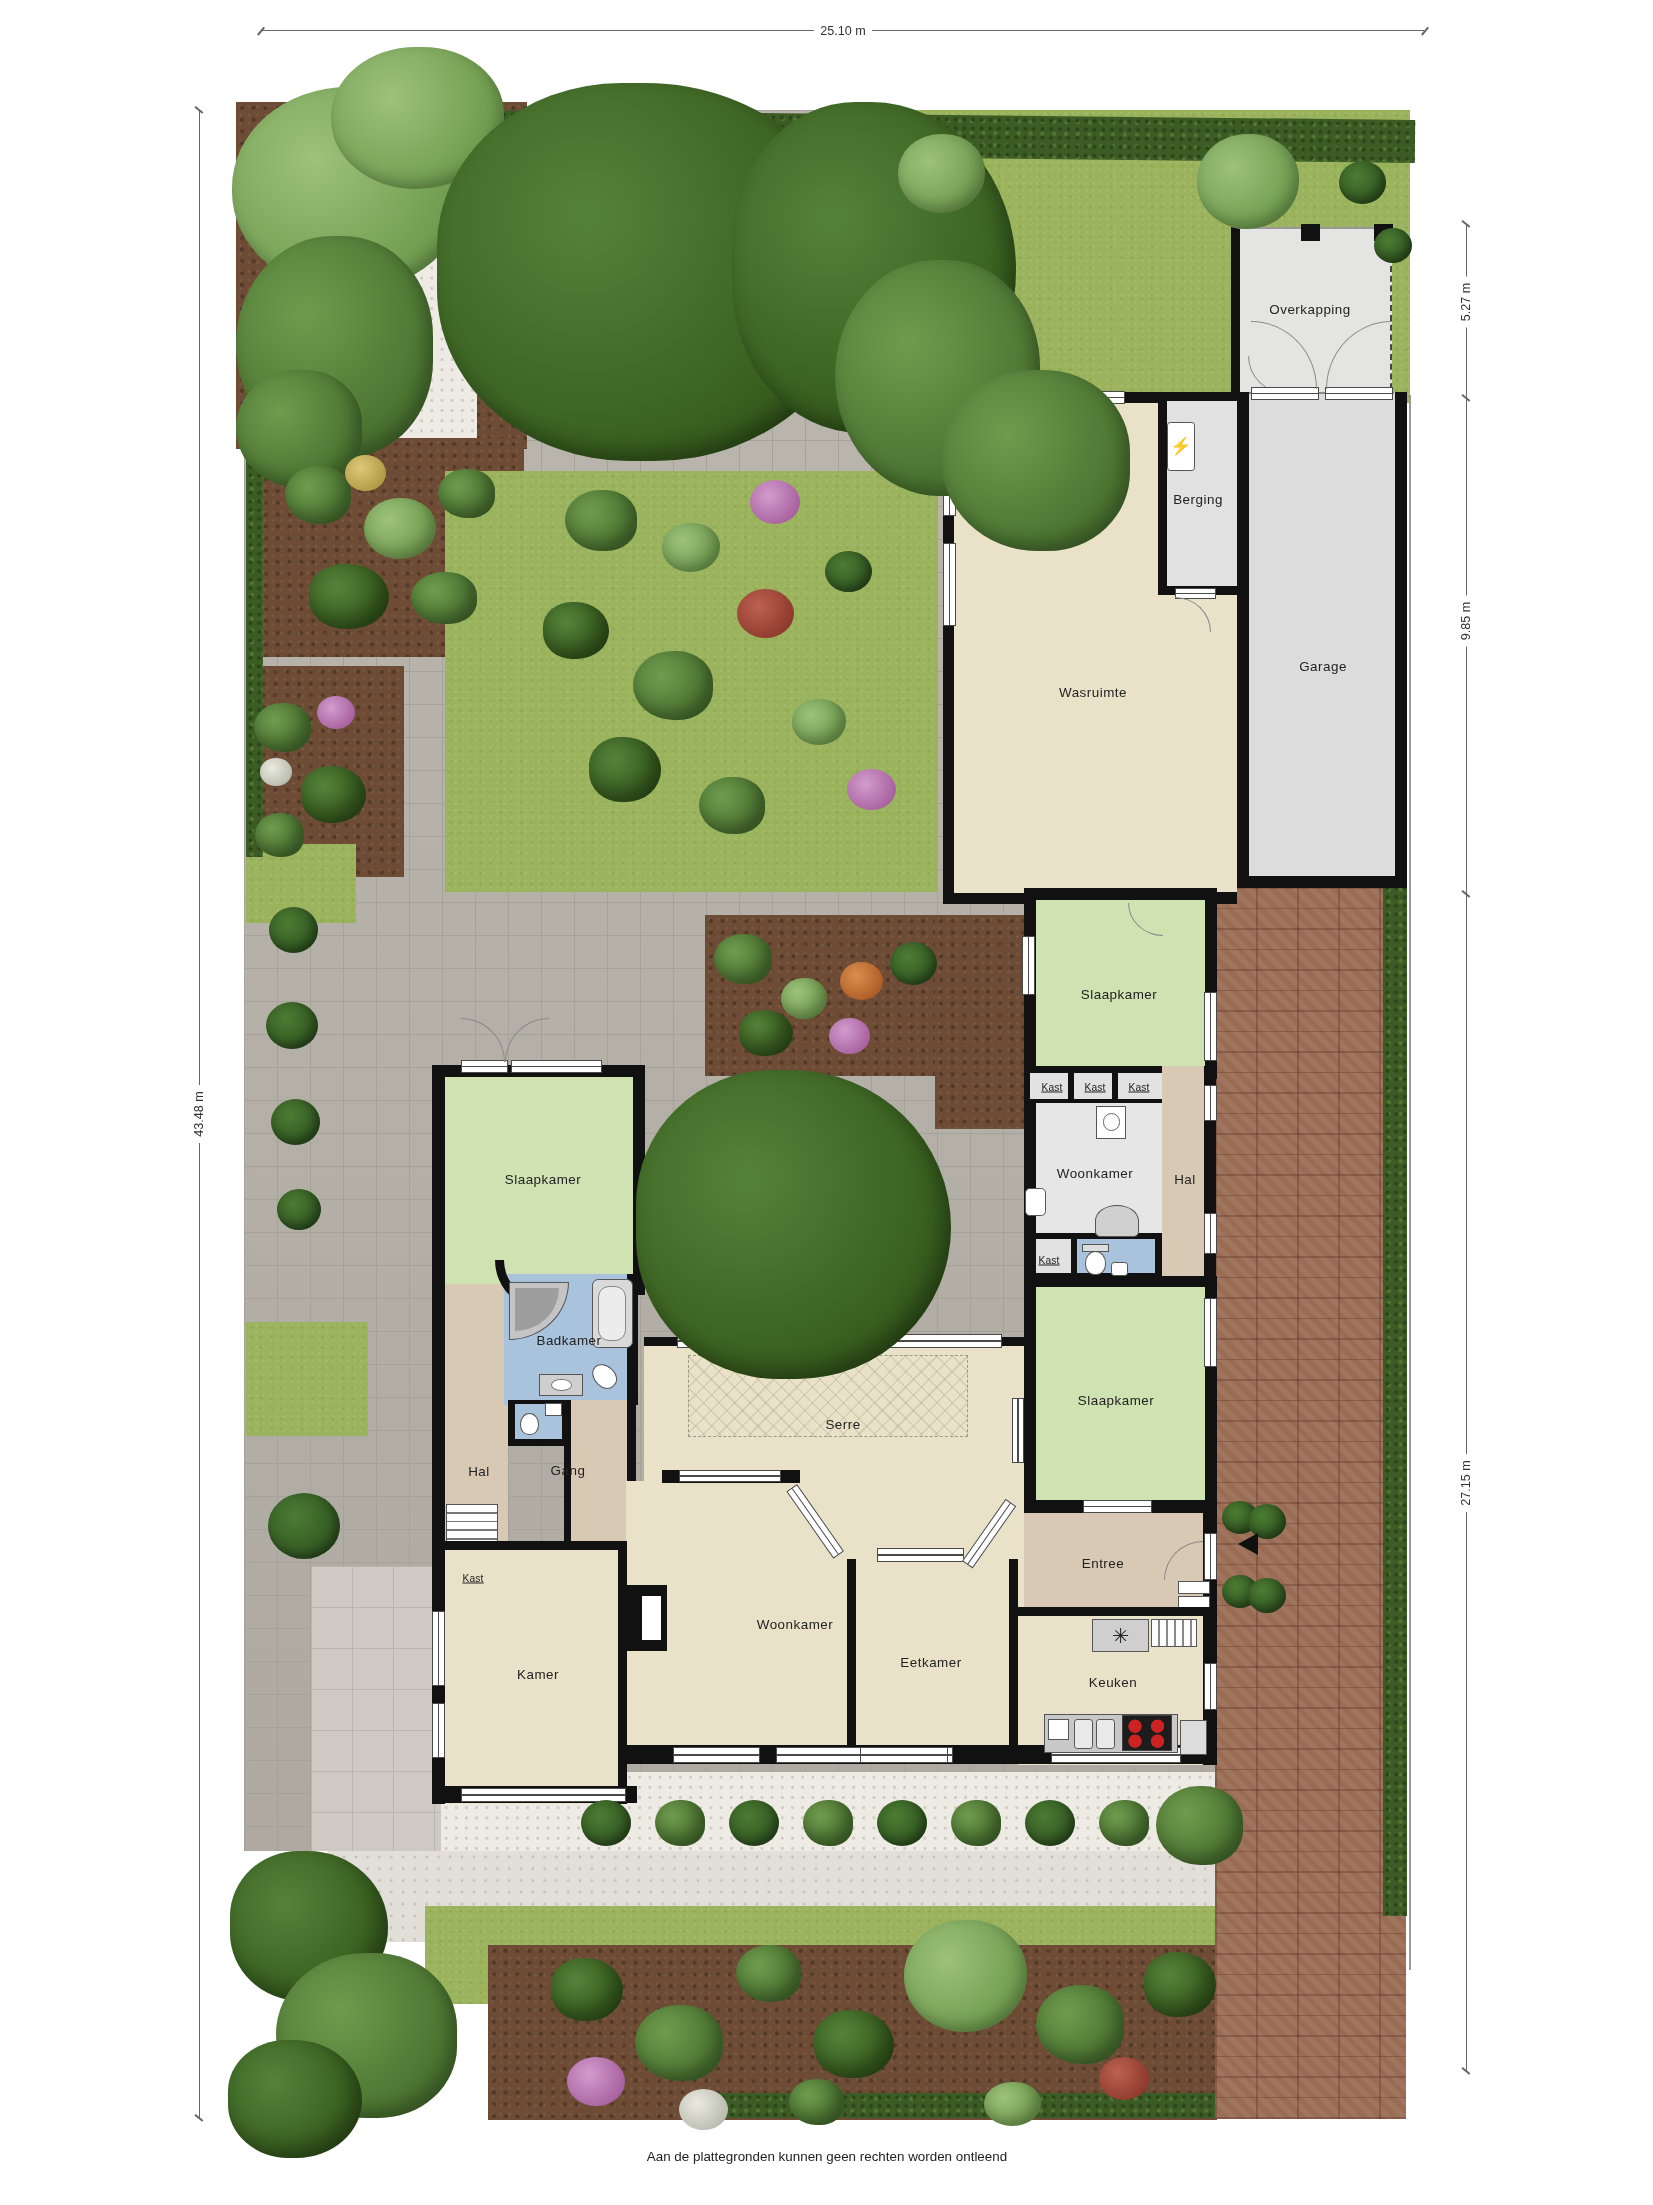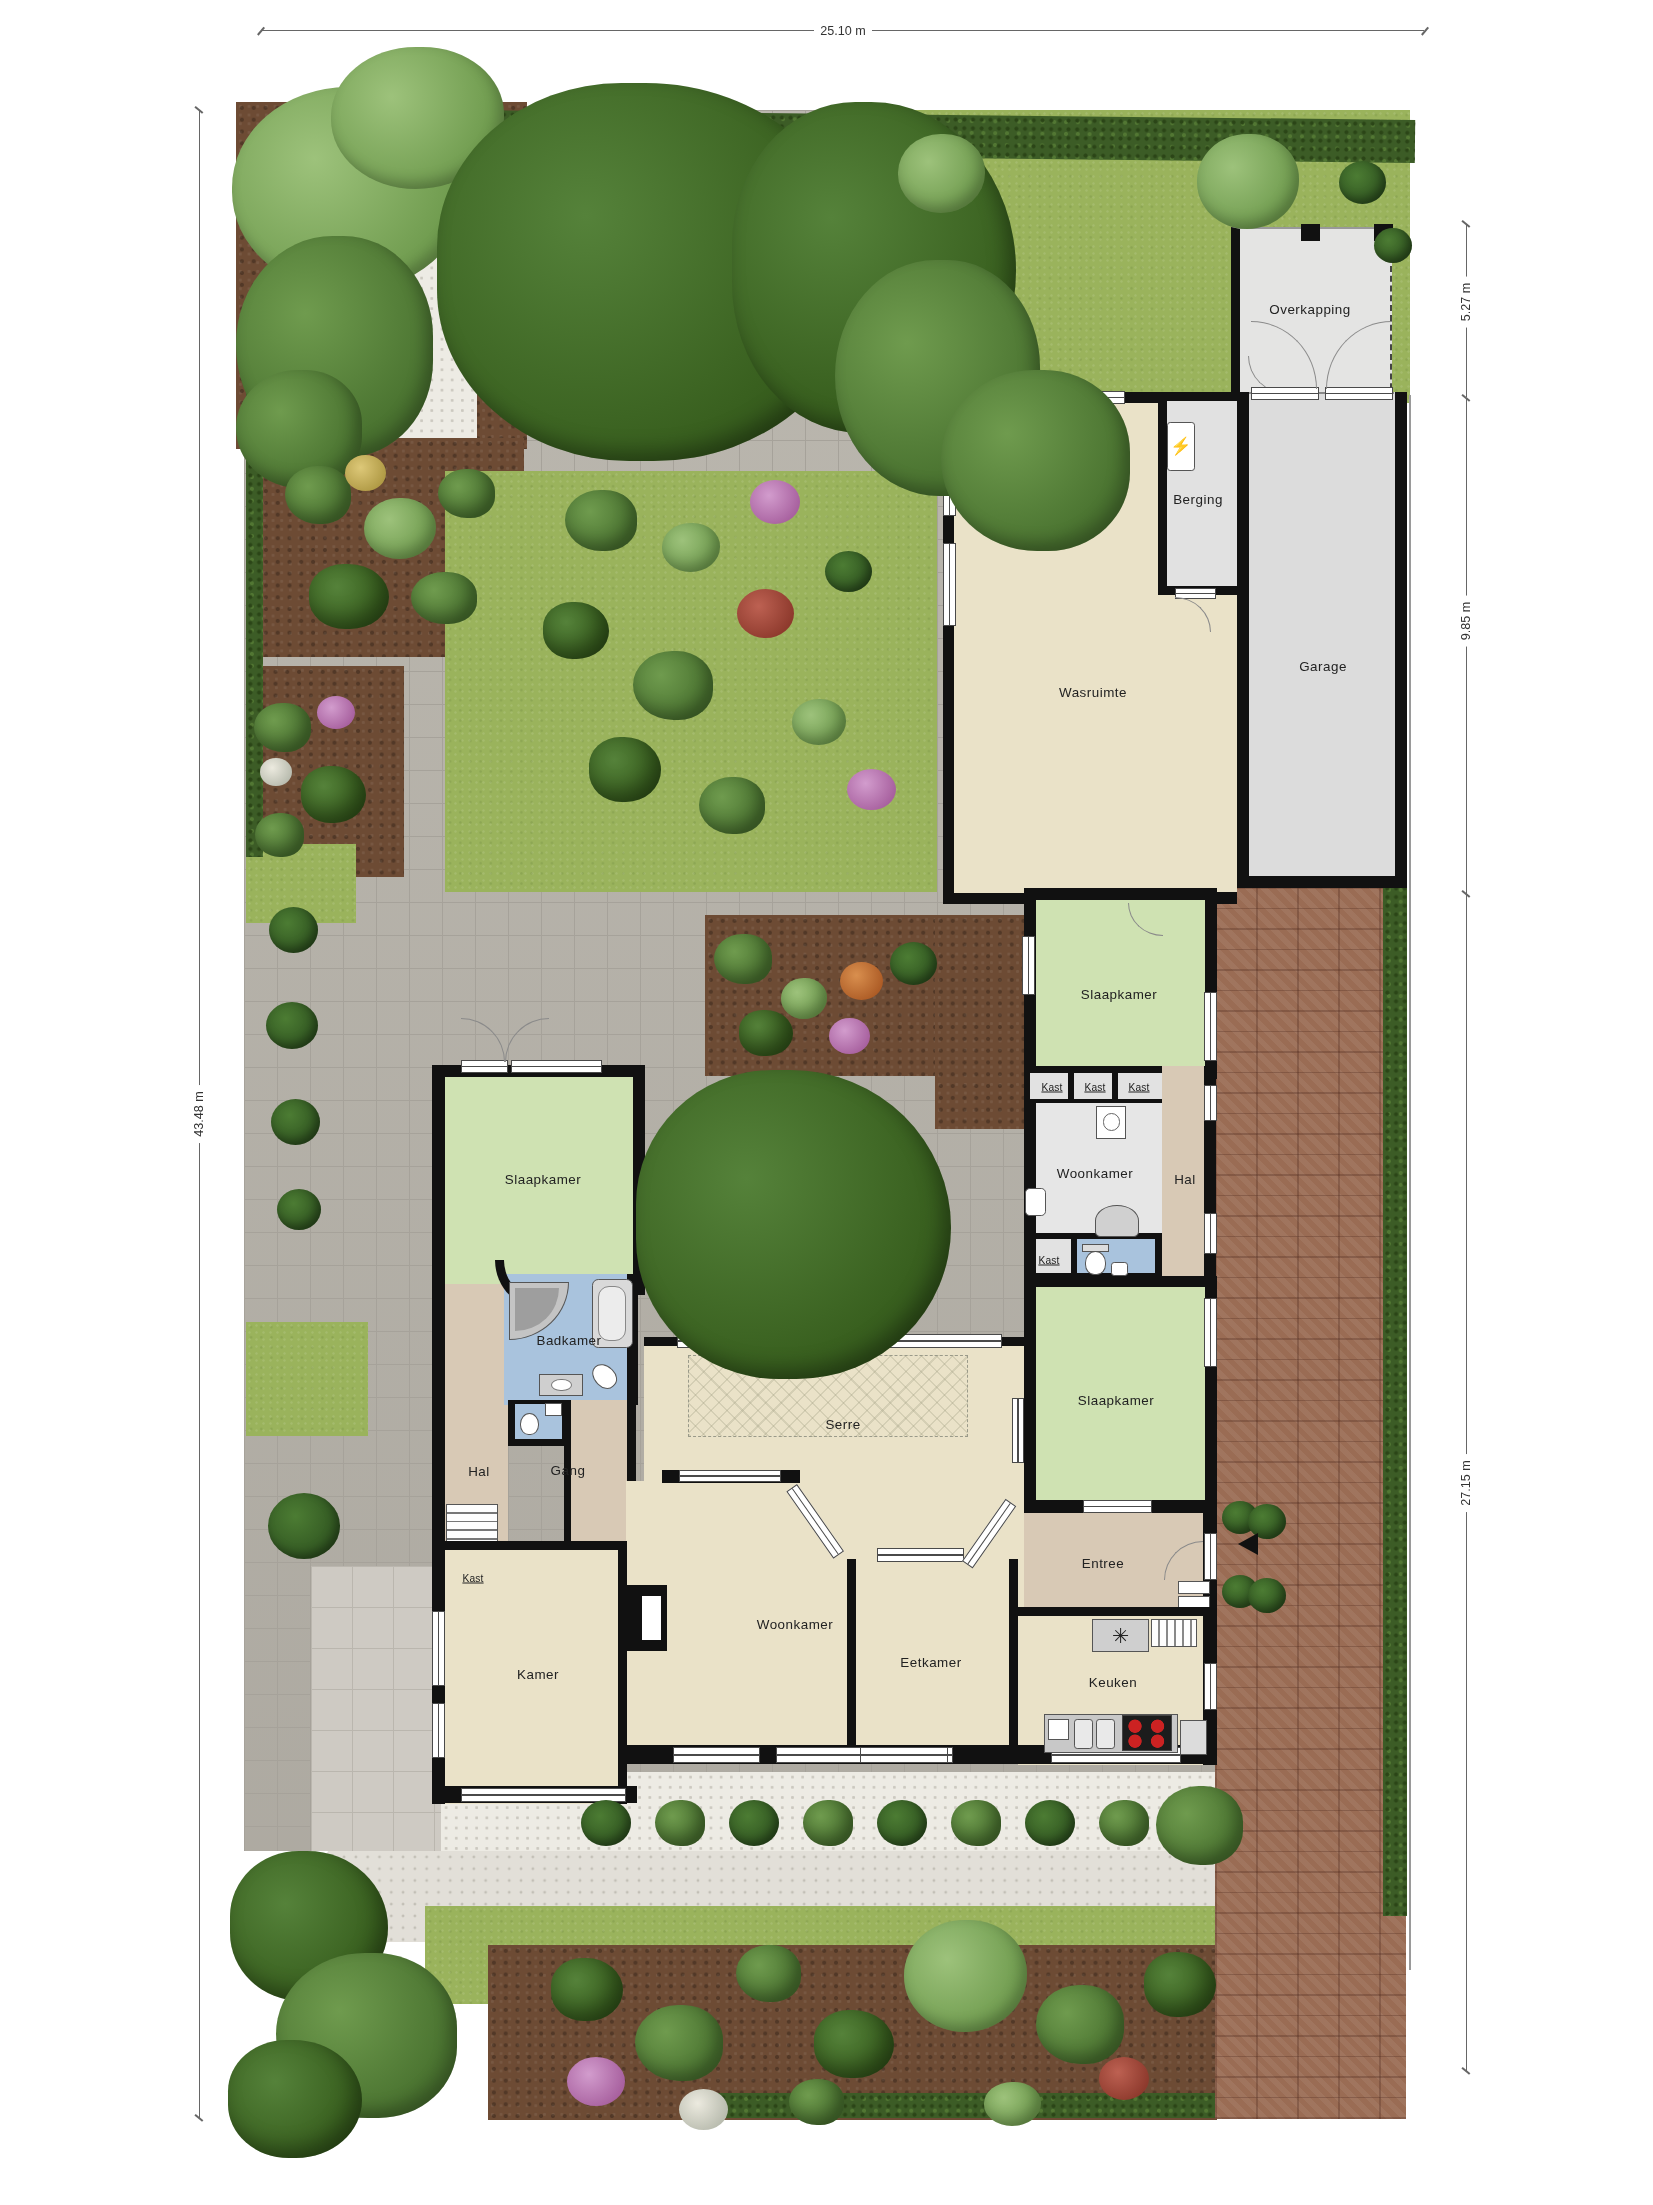--- a/index.html
+++ b/index.html
@@ -375,15 +375,16 @@
   <div class="a lbl" style="left:569px;top:1340px;">Badkamer</div>
   <div class="a lbl" style="left:479px;top:1471px;">Hal</div>
   <div class="a lbl" style="left:568px;top:1470px;">Gang</div>
   <div class="a lbl" style="left:843px;top:1424px;">Serre</div>
   <div class="a lbl small" style="left:473px;top:1578px;">Kast</div>
   <div class="a lbl" style="left:538px;top:1674px;">Kamer</div>
   <div class="a lbl" style="left:795px;top:1624px;">Woonkamer</div>
   <div class="a lbl" style="left:931px;top:1662px;">Eetkamer</div>
   <div class="a lbl" style="left:1113px;top:1682px;">Keuken</div>
 
+  <div class="a footer" style="left:0;top:2149px;">Aan de plattegronden kunnen geen rechten worden ontleend</div>
 
 </div>
 
 
 </body></html>

